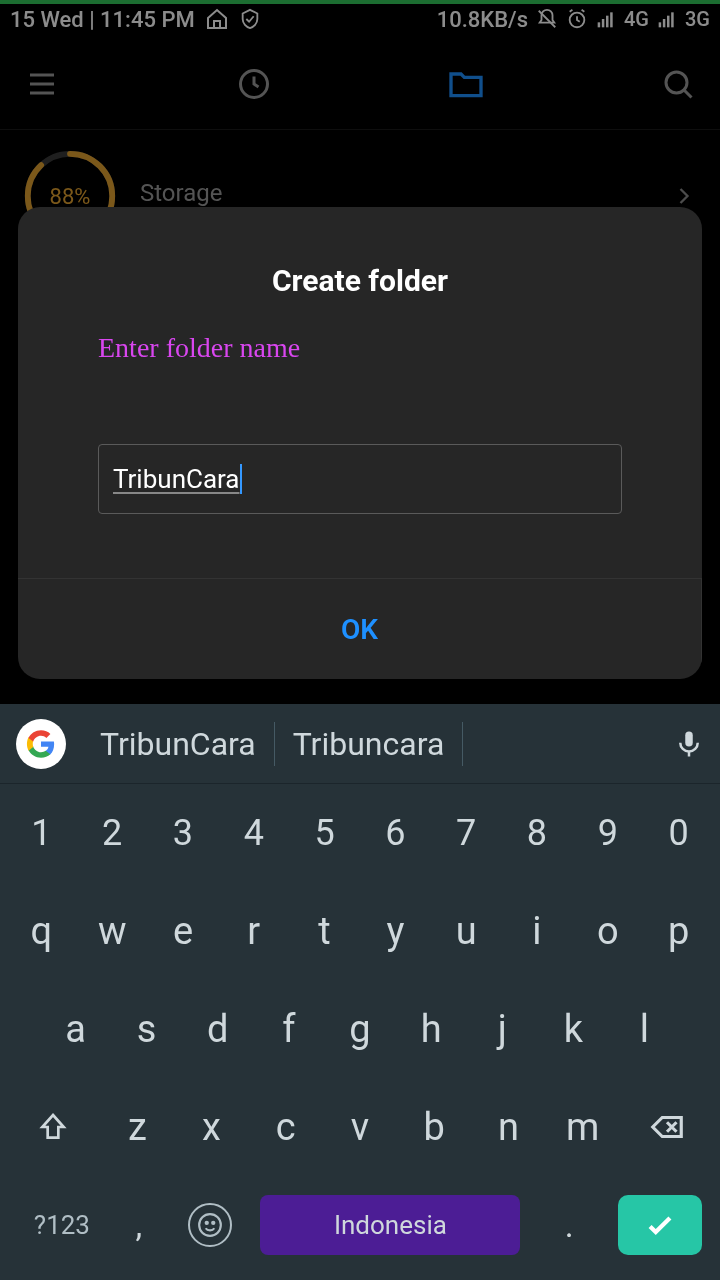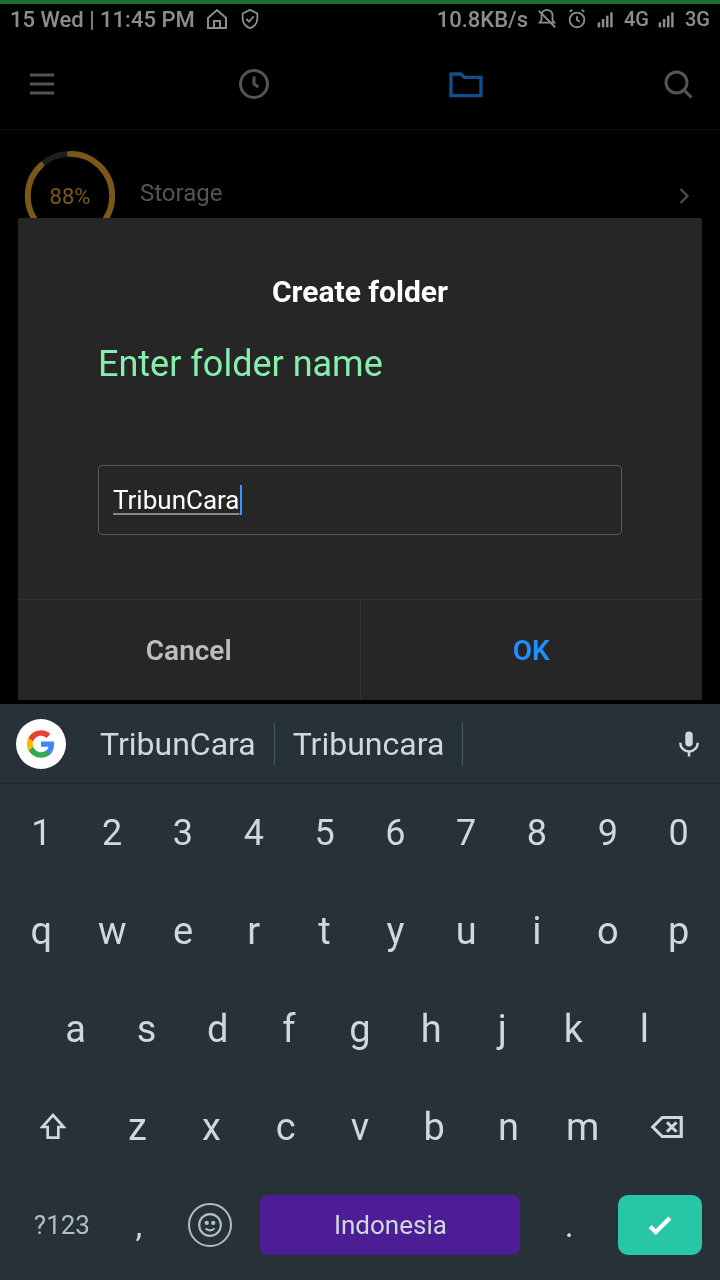--- a/index.html
+++ b/index.html
@@ -23,23 +23,23 @@
   .ring svg { transform: rotate(-90deg); }
   .ring .pct { position: absolute; inset: 0; display: flex; align-items: center; justify-content: center; font-size: 22px; font-weight: 400; color: #e0a030; }
   .storage-info { flex: 1; }
   .storage-label { color: #9a9a9a; font-size: 24px; margin-bottom: 6px; }
   .chevron { color: #8a8a8a; }
 
   
   .scrim { position: absolute; inset: 0; background: rgba(0,0,0,0.45); }
 
   
-  .modal { position: absolute; left: 18px; right: 18px; top: 218px; background: #262626; border-radius: 2px; overflow: hidden; }
+  .modal { position: absolute; left: 18px; right: 18px; top: 207px; background: #262626; border-radius: 22px; overflow: hidden; }
   .modal-title { text-align: center; font-size: 30px; font-weight: 700; padding: 56px 24px 34px; color: #fff; }
-  .modal-label { padding: 0 80px; font-size: 36px; color: #86efac; }
+  .modal-label { padding: 0 80px; font-size: 28px; color: #d946ef; font-family: Liberation Serif, serif; }
   .modal-input-wrap { padding: 80px 80px 64px; }
   .modal-input { width: 100%; height: 70px; background: transparent; border: 1px solid #5a5a5a; border-radius: 4px; color: #fff; font-size: 26px; padding: 0 14px; outline: none; }
   .caret { display: inline-block; width: 2px; height: 30px; background: #3498ff; vertical-align: middle; }
   .modal-buttons { display: flex; border-top: 1px solid #333; }
   .modal-buttons button { flex: 1; height: 100px; background: transparent; border: none; font-size: 28px; font-weight: 600; cursor: pointer; }
   .modal-buttons button:first-child { color: #bdbdbd; border-right: 1px solid #333; }
   .modal-buttons button:last-child { color: #1e90ff; }
 
   
   .keyboard { position: absolute; left: 0; right: 0; bottom: 0; background: #263238; }
@@ -153,21 +153,20 @@
 <div class="modal">
   <div class="modal-title">Create folder</div>
   <div class="modal-label">Enter folder name</div>
   <div class="modal-input-wrap">
     <div class="modal-input" style="display:flex;align-items:center">
       <span class="input-text">TribunCara</span>
         <span class="caret"></span>
     </div>
   </div>
   <div class="modal-buttons">
-    <button>Cancel</button>
     <button>OK</button>
   </div>
 </div>
 
 <div class="keyboard">
   <div class="suggest">
     <div class="g-icon">
       <svg width="30" height="30" viewBox="0 0 48 48">
           <path fill="#4285F4" d="M45 24.5c0-1.6-.1-3-.4-4.5H24v8.5h11.9c-.5 2.8-2.1 5.1-4.5 6.7v5.6h7.3C43 37 45 31.3 45 24.5z"></path>
           <path fill="#34A853" d="M24 46c6.1 0 11.2-2 14.9-5.5l-7.3-5.6c-2 1.4-4.6 2.2-7.6 2.2-5.8 0-10.8-3.9-12.5-9.2H4v5.8C7.7 41.1 15.3 46 24 46z"></path>

